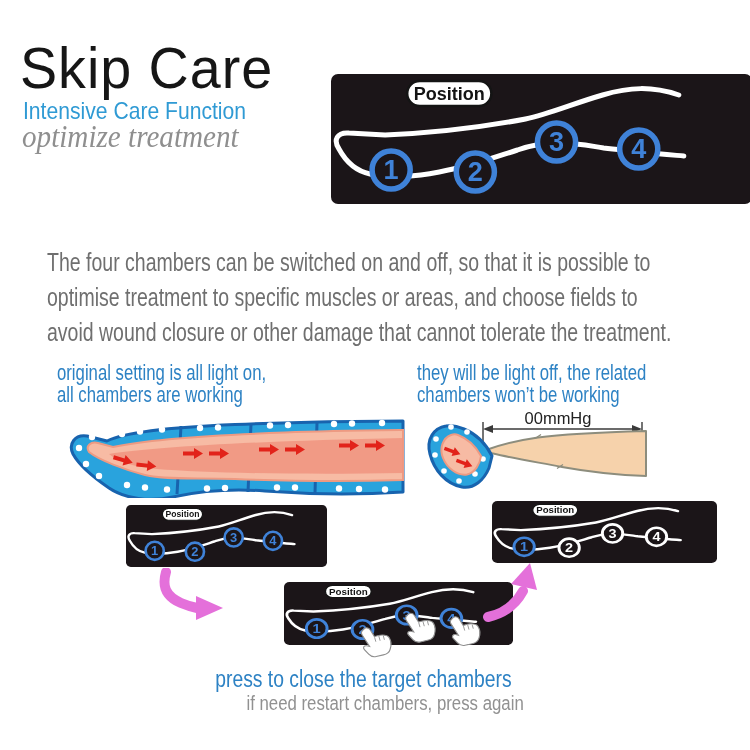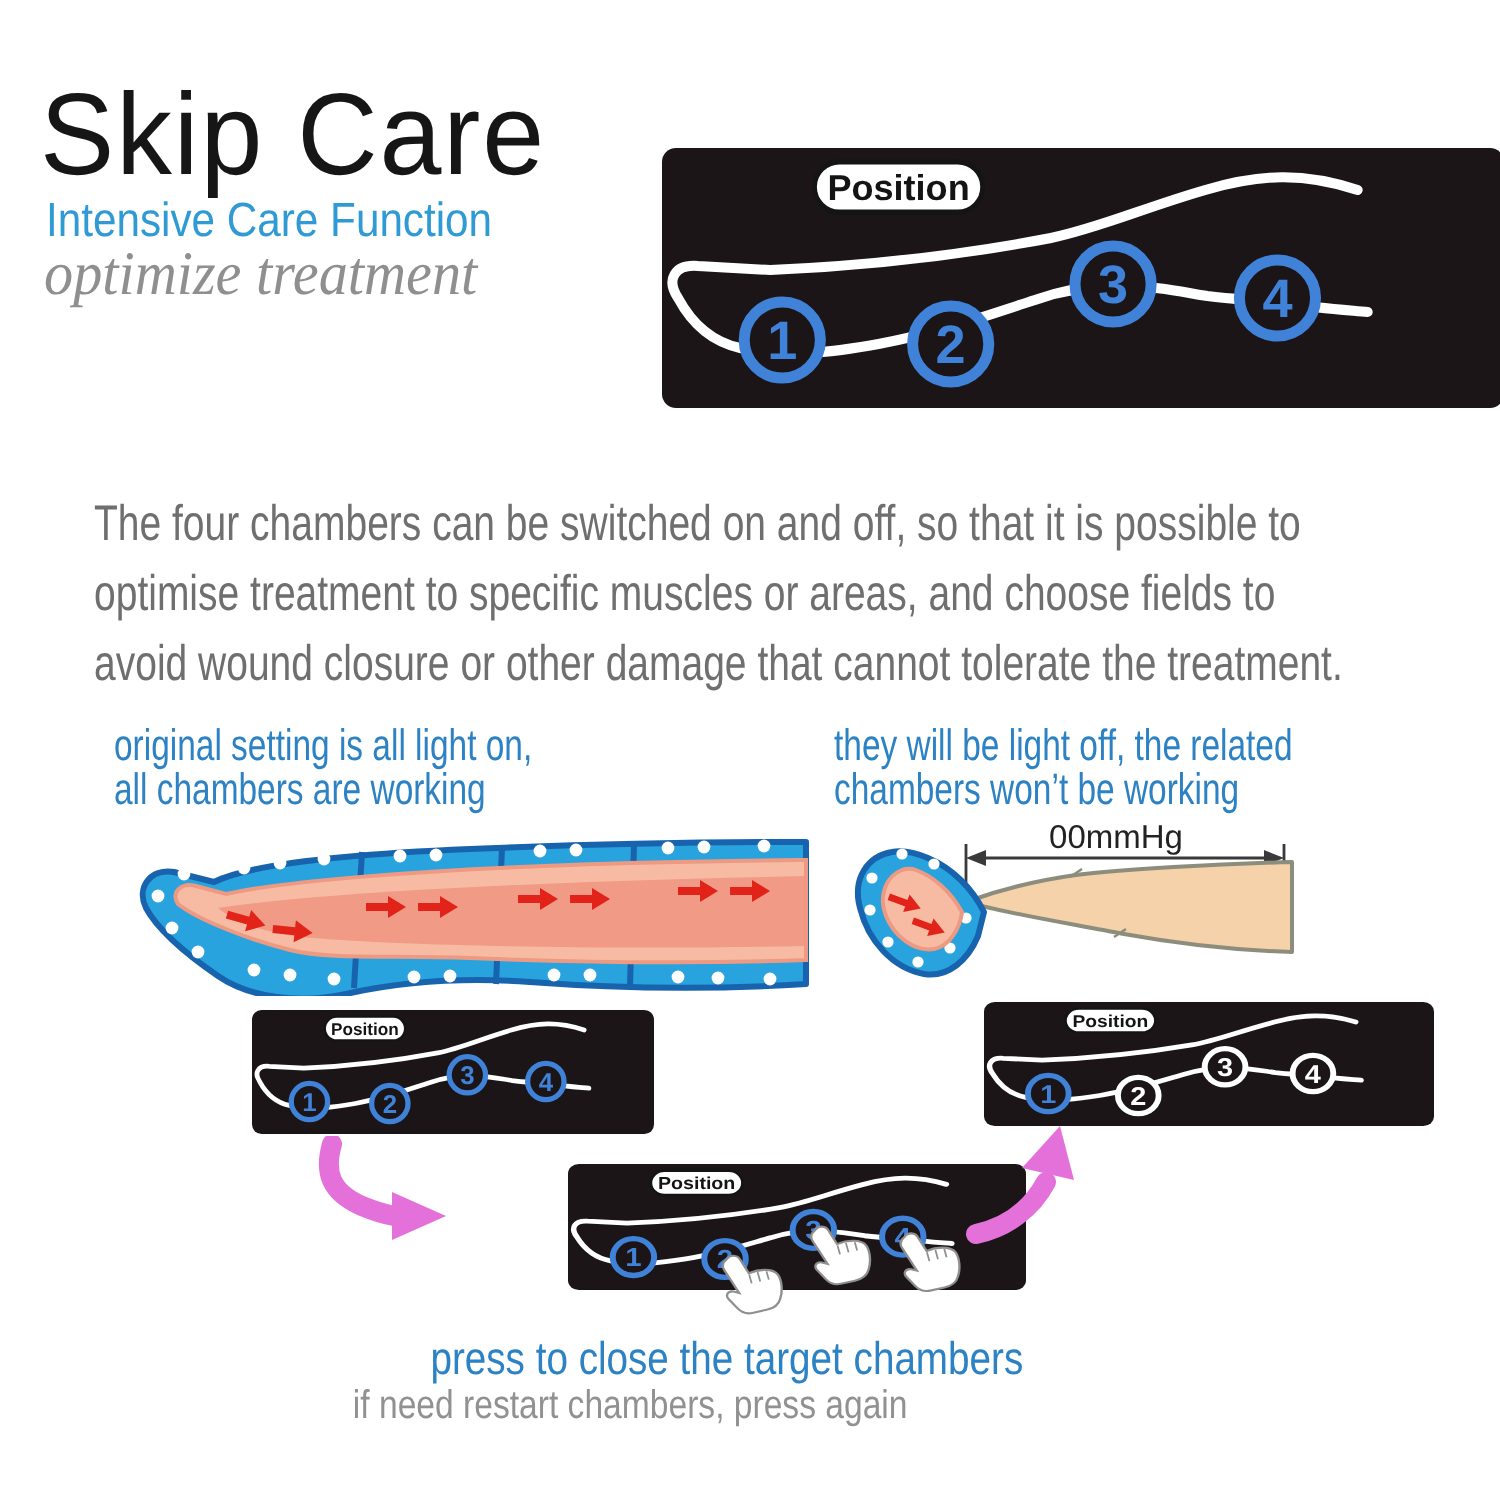--- a/index.html
+++ b/index.html
@@ -41,21 +41,21 @@
   .red-fill{fill:var(--arrow-red);}
   .dots circle{fill:#ffffff;}
   .skin-leg{fill:var(--skin);stroke:#8d8d7d;stroke-width:2;stroke-linejoin:round;}
   .skin-mark{stroke:#8d8d7d;stroke-width:1.3;fill:none;}
   .dim-line{stroke:#3a3a3a;stroke-width:1.4;fill:none;}
   .dim-fill{fill:#3a3a3a;}
   .dim-text{fill:#222222;font-size:16.5px;text-anchor:middle;font-family:"Liberation Sans",sans-serif;}
   .pink-stroke{stroke:var(--pink-arrow);}
   .pink-fill{fill:var(--pink-arrow);}
   .instruction{left:150px;top:666px;width:390px;text-align:right;font-size:23px;color:var(--accent-blue);}
-  .note{left:150px;top:692px;width:390px;text-align:left;font-size:20px;color:#919191;}
+  .note{left:160px;top:692px;width:390px;text-align:right;font-size:20px;color:#919191;}
   .narrow-c{display:inline-block;transform:scaleX(.84);transform-origin:center top;white-space:nowrap;}
   .watermark{left:141px;top:629px;font-size:40px;font-weight:bold;z-index:60;
     color:rgba(255,255,255,.18);-webkit-text-stroke:2px var(--watermark-gray);
     letter-spacing:0;white-space:nowrap;}
 </style>
 </head>
 <body>
 
 <div id="canvas">
 

